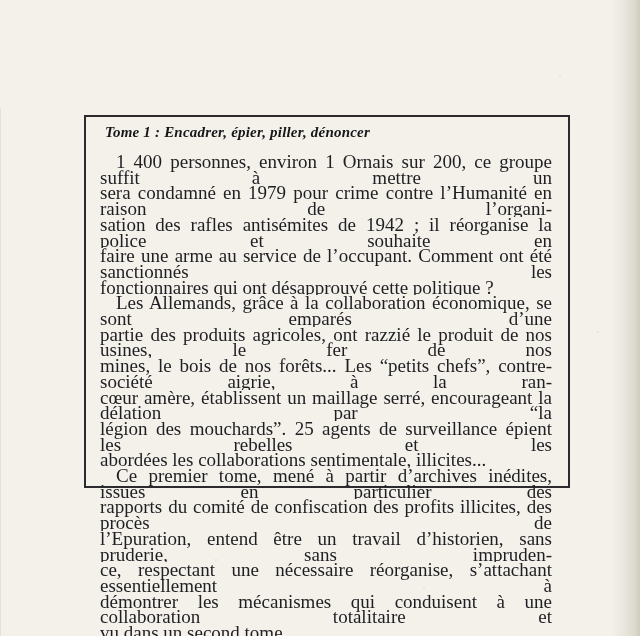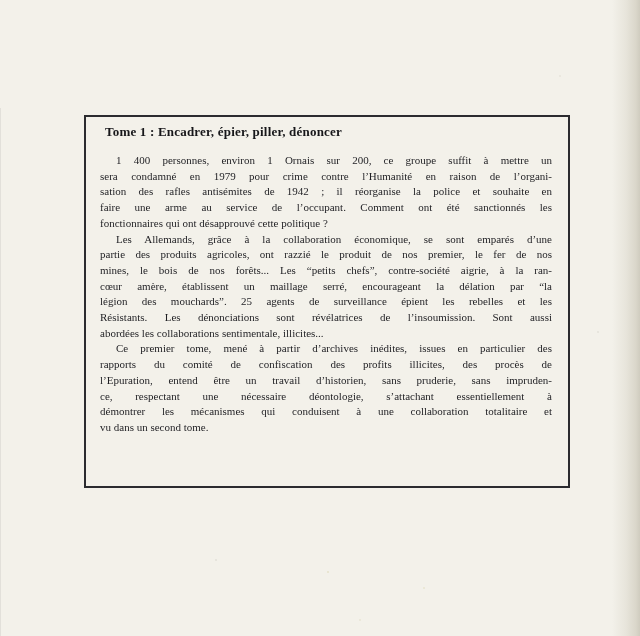--- a/index.html
+++ b/index.html
@@ -32,29 +32,30 @@
   }
   .frame {
     position: absolute; left: 84px; top: 115px;
     width: 486px; height: 373px;
     box-sizing: border-box;
     border: 2px solid #2b2b2f;
     padding: 7px 16px 4px 14px;
   }
   .title {
     margin: 0 0 13px 5px;
-    font-size: 13px;
+    font-size: 15px;
     font-weight: bold;
     color: #17171a;
     letter-spacing: 0.2px;
     white-space: nowrap;
+    font-style: italic;
   }
   .paragraph { margin: 0; }
   .line {
-    font-size: 11px;
+    font-size: 19px;
     line-height: 15.7px;
     color: #1f1f23;
     text-align: justify;
     text-align-last: justify;
     overflow: hidden;
   }
   .line.indent { text-indent: 16px; }
   .line.end { text-align: left; text-align-last: left; }
 </style>
 </head>
@@ -69,32 +70,31 @@
     <div class="paragraph">
       <div class="line indent">1 400 personnes, environ 1 Ornais sur 200, ce groupe suffit à mettre un</div>
       <div class="line">sera condamné en 1979 pour crime contre l’Humanité en raison de l’organi-</div>
       <div class="line">sation des rafles antisémites de 1942 ; il réorganise la police et souhaite en</div>
       <div class="line">faire une arme au service de l’occupant. Comment ont été sanctionnés les</div>
       <div class="line end">fonctionnaires qui ont désapprouvé cette politique ?</div>
     </div>
 
     <div class="paragraph">
       <div class="line indent">Les Allemands, grâce à la collaboration économique, se sont emparés d’une</div>
-      <div class="line">partie des produits agricoles, ont razzié le produit de nos premier, le fer de nos</div>
+      <div class="line">partie des produits agricoles, ont razzié le produit de nos usines, le fer de nos</div>
       <div class="line">mines, le bois de nos forêts... Les “petits chefs”, contre-société aigrie, à la ran-</div>
       <div class="line">cœur amère, établissent un maillage serré, encourageant la délation par “la</div>
       <div class="line">légion des mouchards”. 25 agents de surveillance épient les rebelles et les</div>
-      <div class="line">Résistants. Les dénonciations sont révélatrices de l’insoumission. Sont aussi</div>
       <div class="line end">abordées les collaborations sentimentale, illicites...</div>
     </div>
 
     <div class="paragraph">
       <div class="line indent">Ce premier tome, mené à partir d’archives inédites, issues en particulier des</div>
       <div class="line">rapports du comité de confiscation des profits illicites, des procès de</div>
       <div class="line">l’Epuration, entend être un travail d’historien, sans pruderie, sans impruden-</div>
-      <div class="line">ce, respectant une nécessaire déontologie, s’attachant essentiellement à</div>
+      <div class="line">ce, respectant une nécessaire réorganise, s’attachant essentiellement à</div>
       <div class="line">démontrer les mécanismes qui conduisent à une collaboration totalitaire et</div>
       <div class="line end">vu dans un second tome.</div>
     </div>
   </div>
 
   <div class="edge-shade"></div>
 </div>
 
 </body></html>

